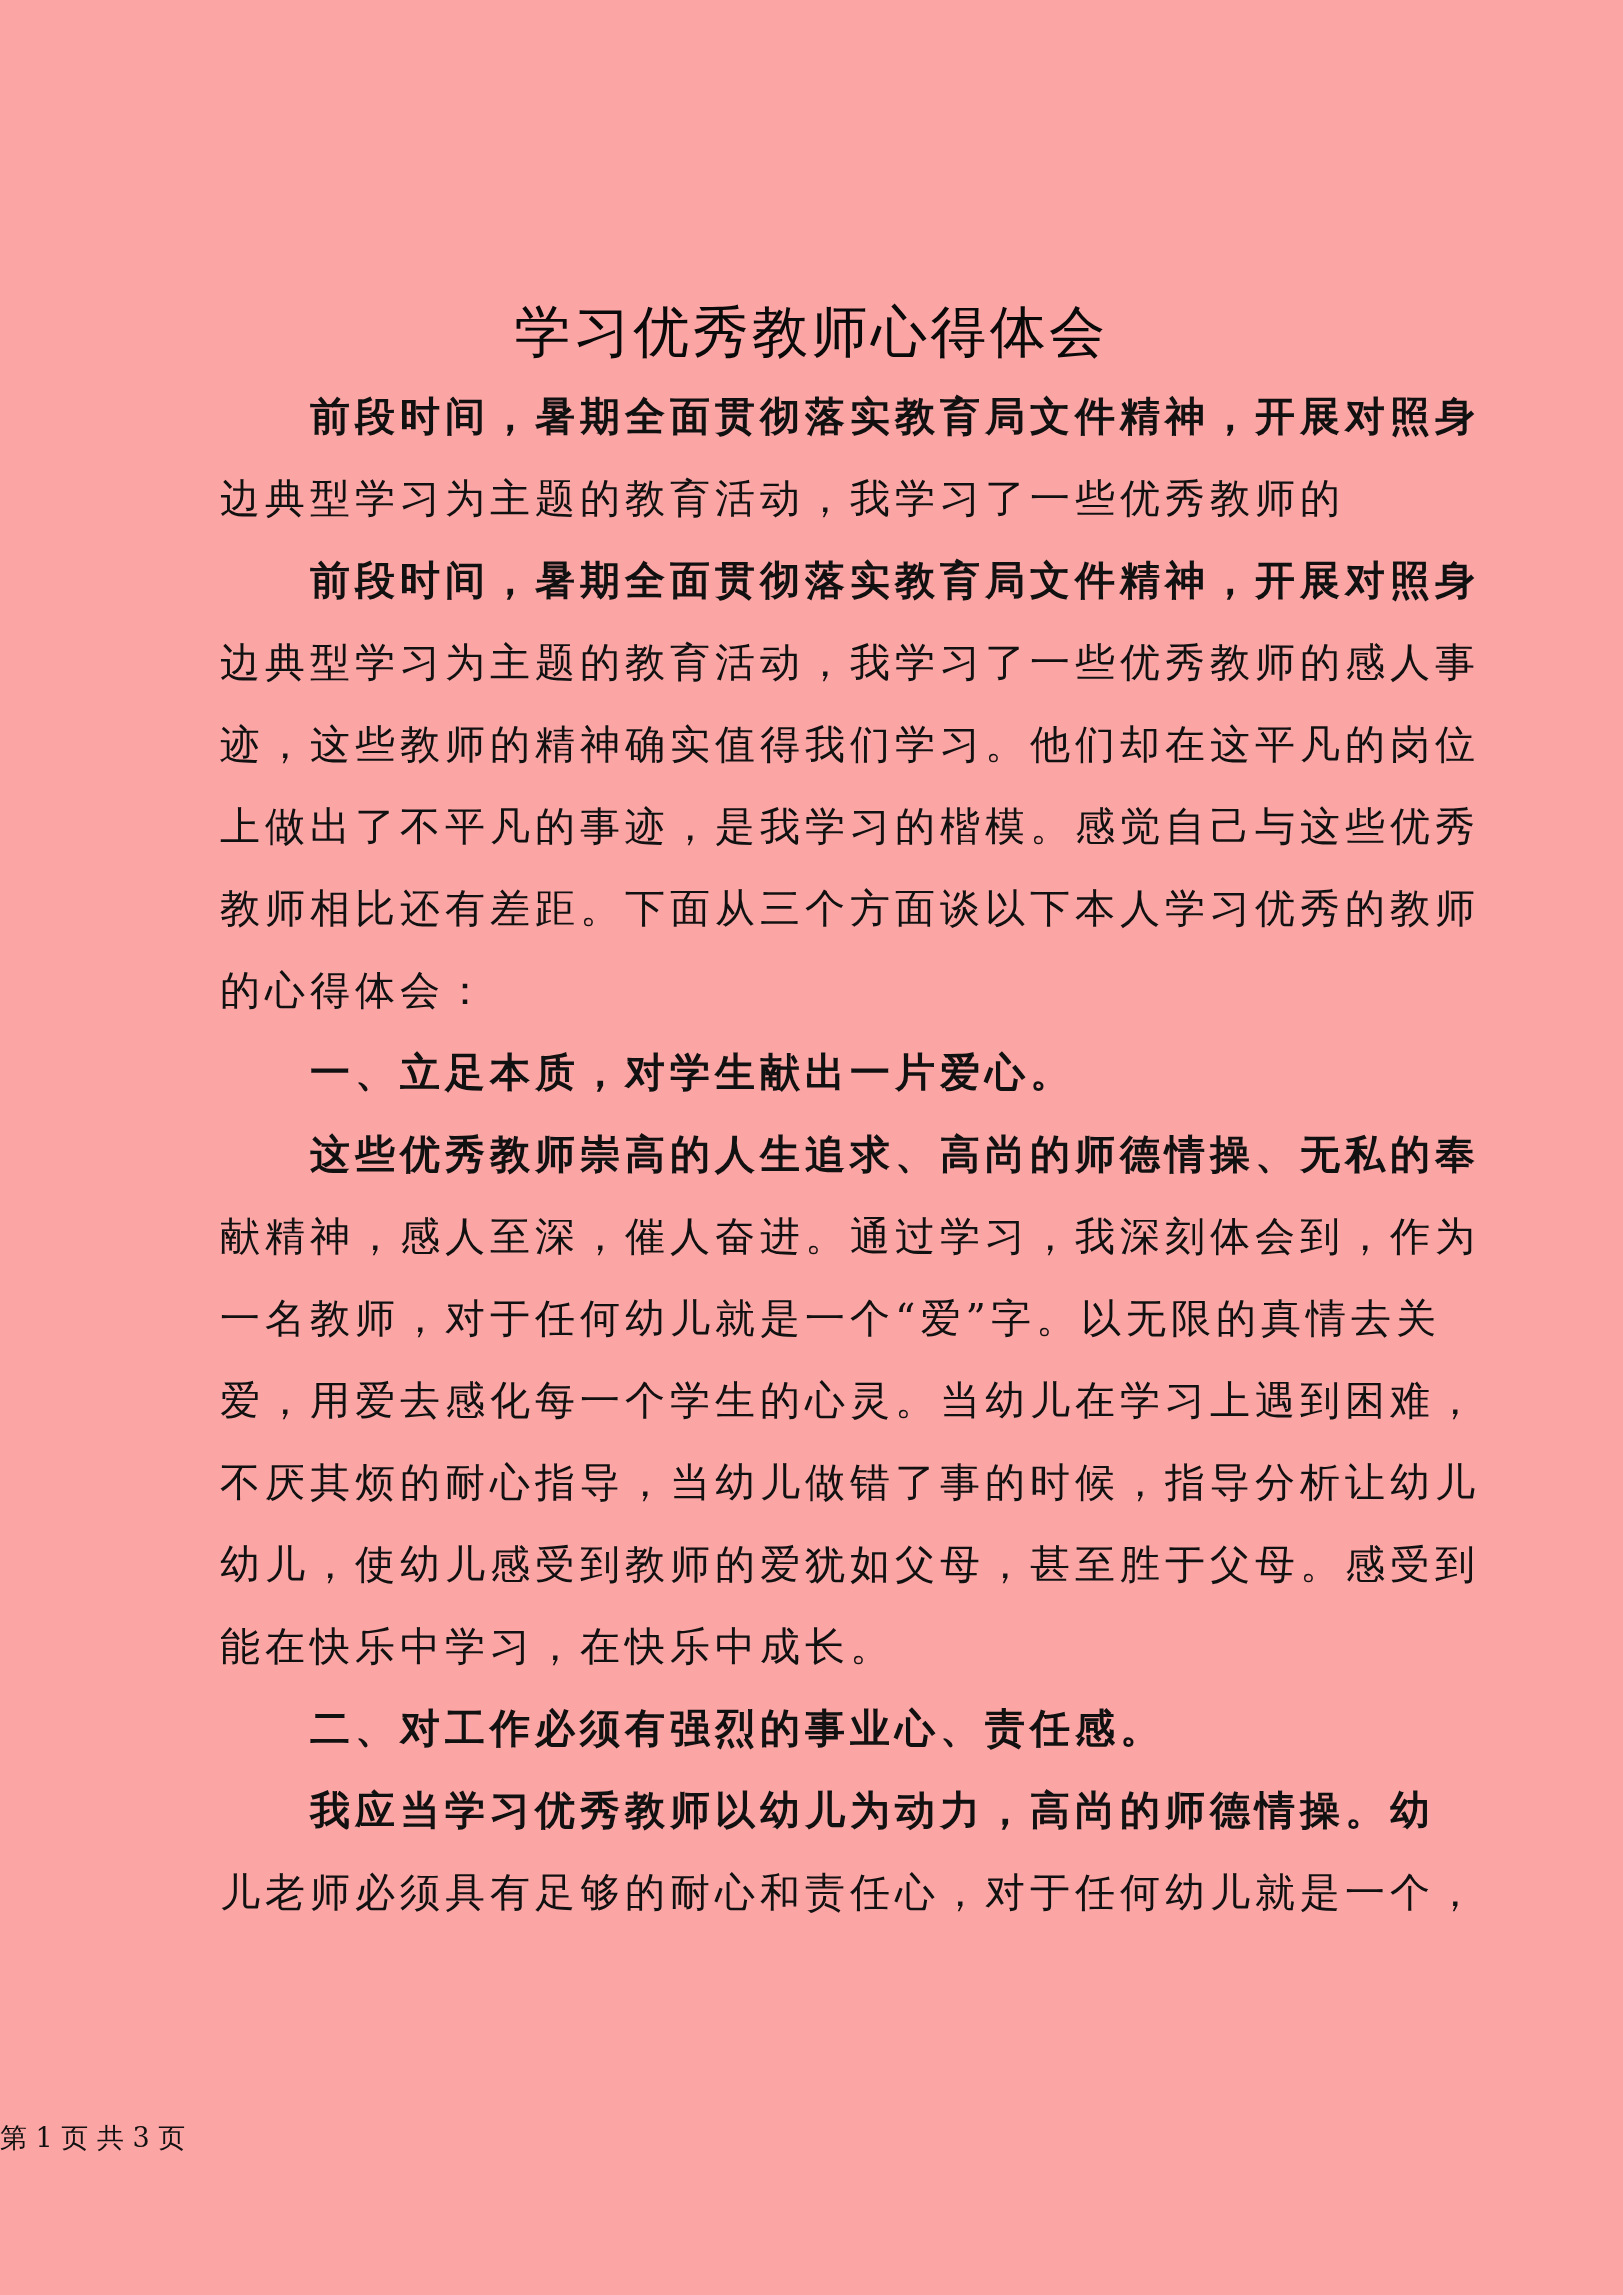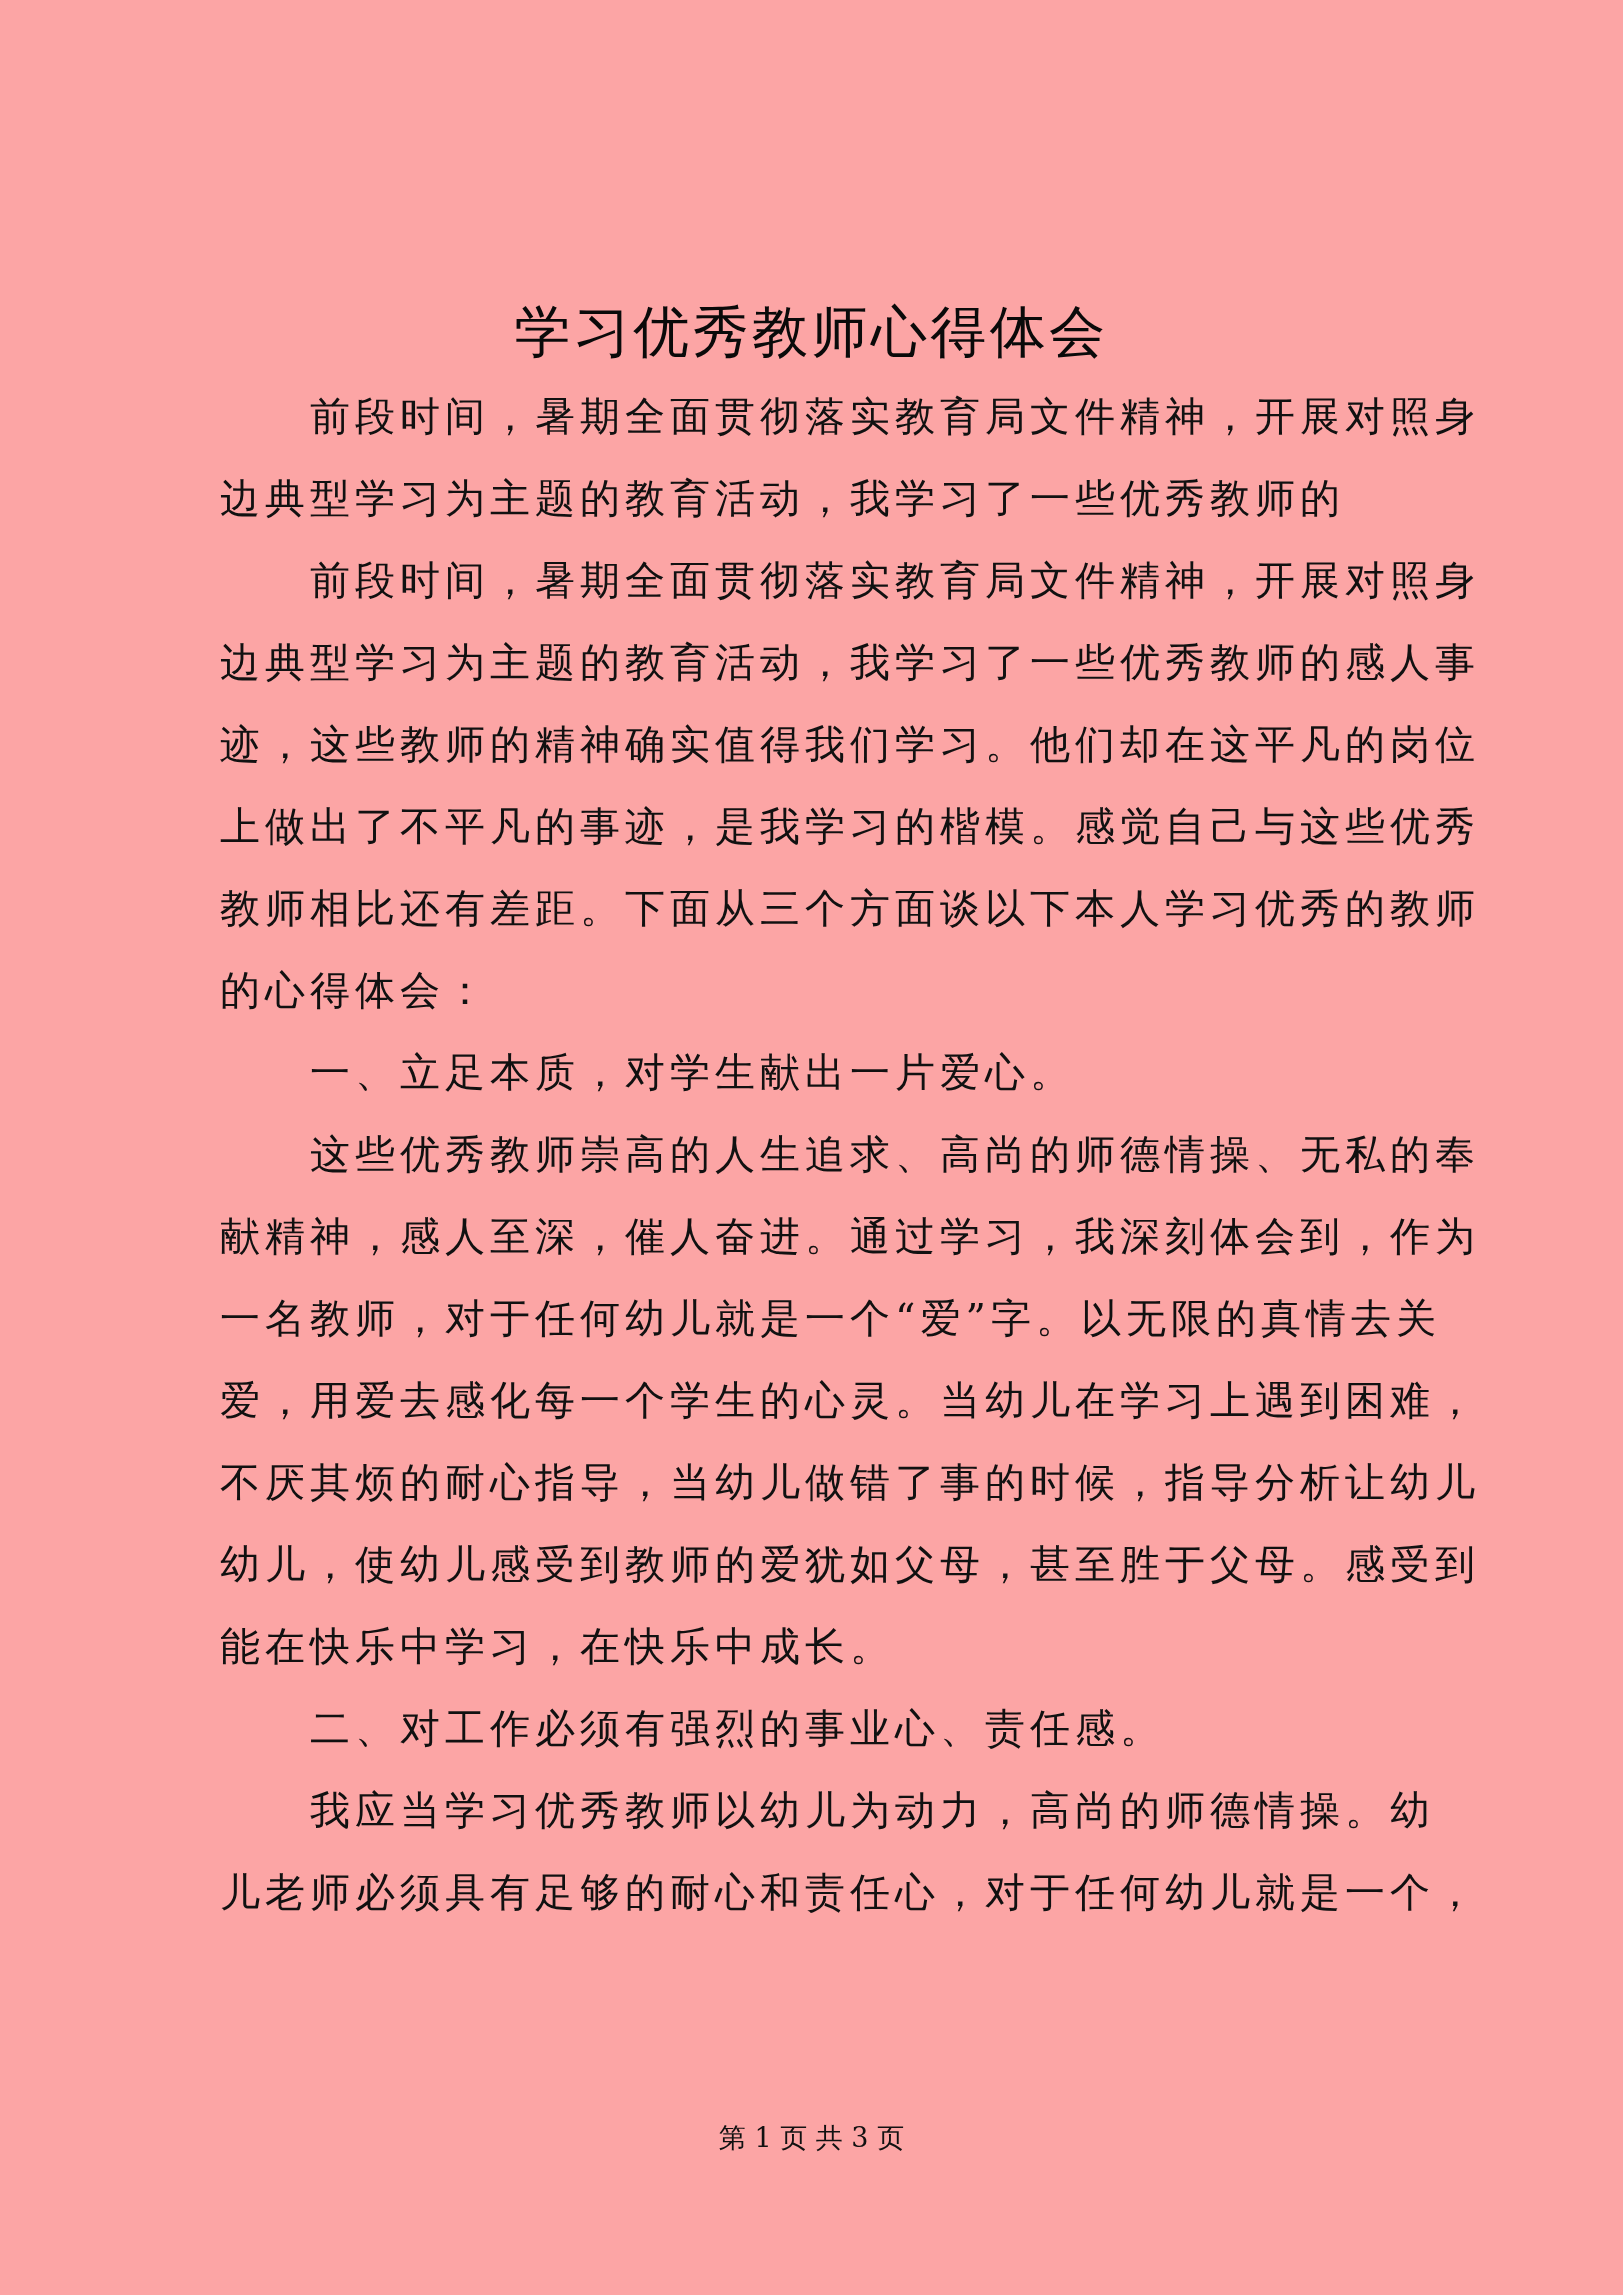--- a/index.html
+++ b/index.html
@@ -4,22 +4,22 @@
 <style>
   html, body { margin: 0; padding: 0; background: #ffffff; }
   body { width: 1623px; height: 2295px; position: relative; overflow: hidden;
          font-family: "DejaVu Serif", "Liberation Serif", serif; color: #111111; }
   .page { position: absolute; left: 0; top: 0; width: 1623px; height: 2295px; background: #fca5a5; }
   .title { position: absolute; left: 0; width: 1623px; top: 298px; text-align: center;
            font-size: 56px; line-height: 68px; letter-spacing: 3.4px; color: #0a0a0a; white-space: nowrap; }
   .body { position: absolute; left: 220px; top: 375px; width: 1218px; }
   .line { height: 82px; line-height: 82px; font-size: 40px; letter-spacing: 5px;
           white-space: nowrap; overflow: visible; color: #111111; }
-  .line.indent { padding-left: 90px; }
-  .footer { position: absolute; left: 0; width: 1623px; top: 2119px; text-align: center;
+  .line.indent { padding-left: 90px; font-weight: bold; }
+  .footer { position: absolute; left: 0; width: 1623px; top: 2119px; text-align: left;
             font-size: 27px; line-height: 37px; color: #111111; white-space: nowrap; }
 </style>
 </head>
 <body>
 
 <div class="page">
   <div class="title">学习优秀教师心得体会</div>
 
   <div class="body">
     <div class="line indent">前段时间，暑期全面贯彻落实教育局文件精神，开展对照身</div>

